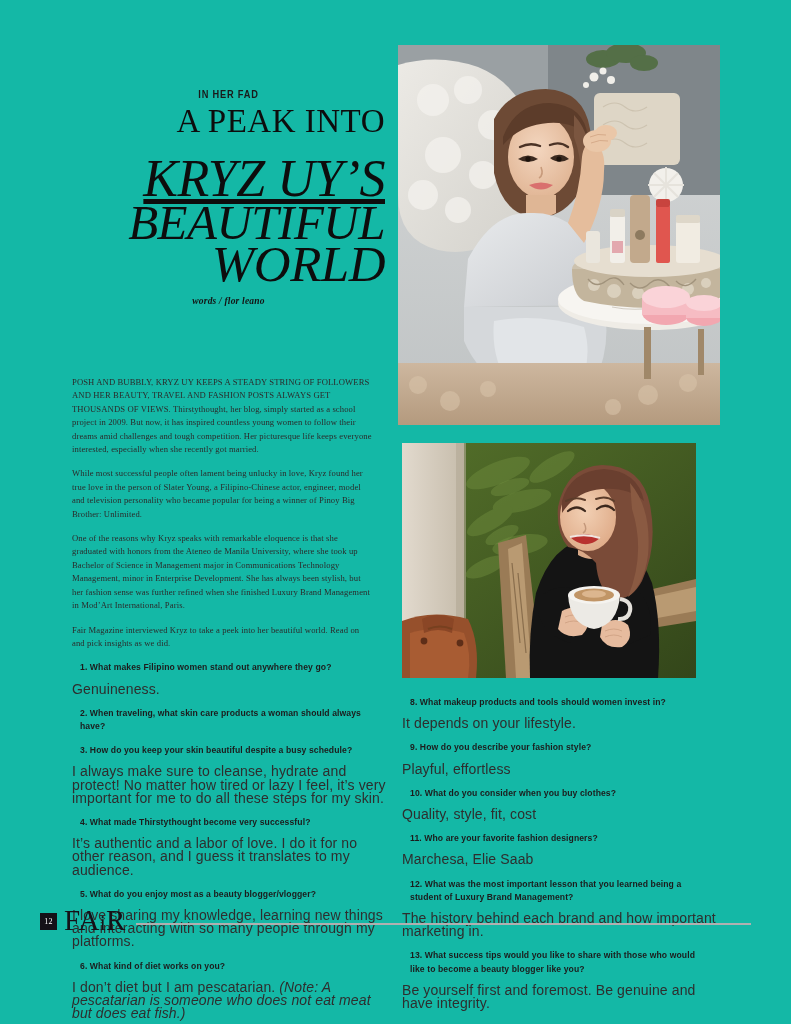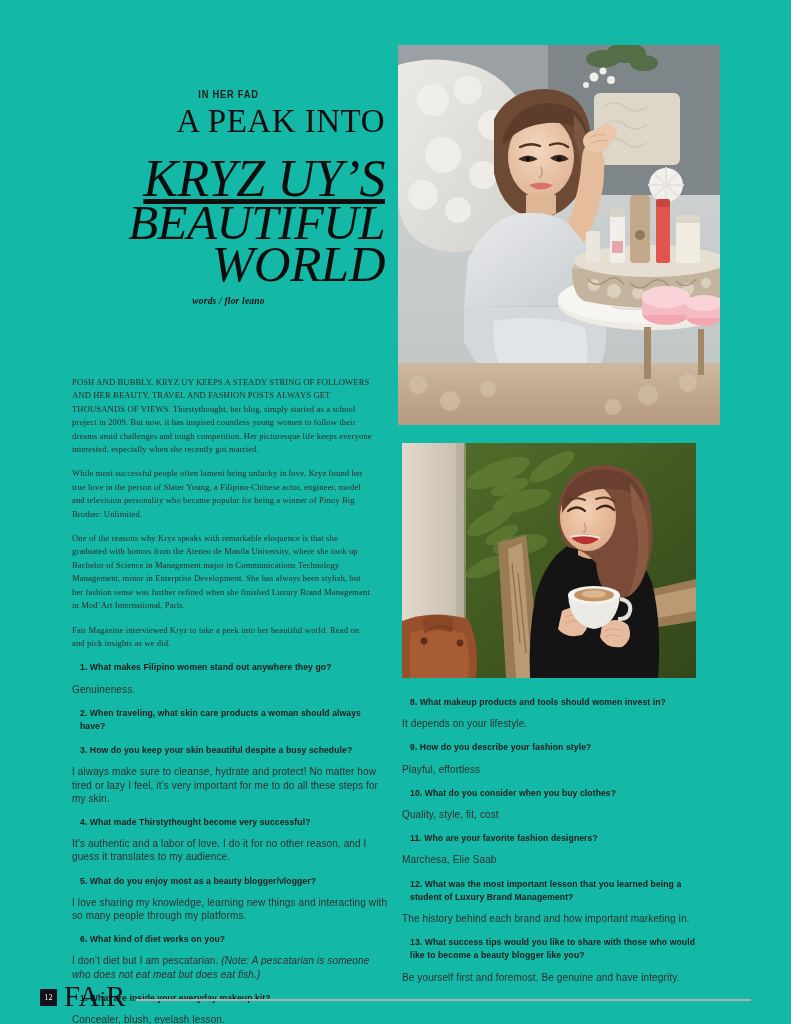--- a/index.html
+++ b/index.html
@@ -118,21 +118,21 @@
     font-family: "Liberation Sans", sans-serif;
     font-weight: bold;
     font-size: 8.6px;
     line-height: 13.2px;
     color: #1c1c1c;
     margin: 8px;
     letter-spacing: 0.1px;
   }
   .qa-a {
     font-family: "Liberation Sans", sans-serif;
-    font-size: 10px;
+    font-size: 14px;
     line-height: 13.2px;
     color: #2e2e2e;
     margin: 0;
     letter-spacing: 0.12px;
   }
   .qa-a .note {
     font-style: italic;
   }
 
   
@@ -151,21 +151,21 @@
     top: 443px;
     width: 294px;
     height: 235px;
   }
   .photo svg { display: block; width: 100%; height: 100%; }
 
   
   .footer {
     position: absolute;
     left: 40px;
-    top: 980px;
+    top: 904px;
     width: 711px;
     height: 34px;
     display: flex;
     align-items: center;
   }
   .page-num-box {
     width: 17px;
     height: 17px;
     background: #141118;
     color: #ffffff;

